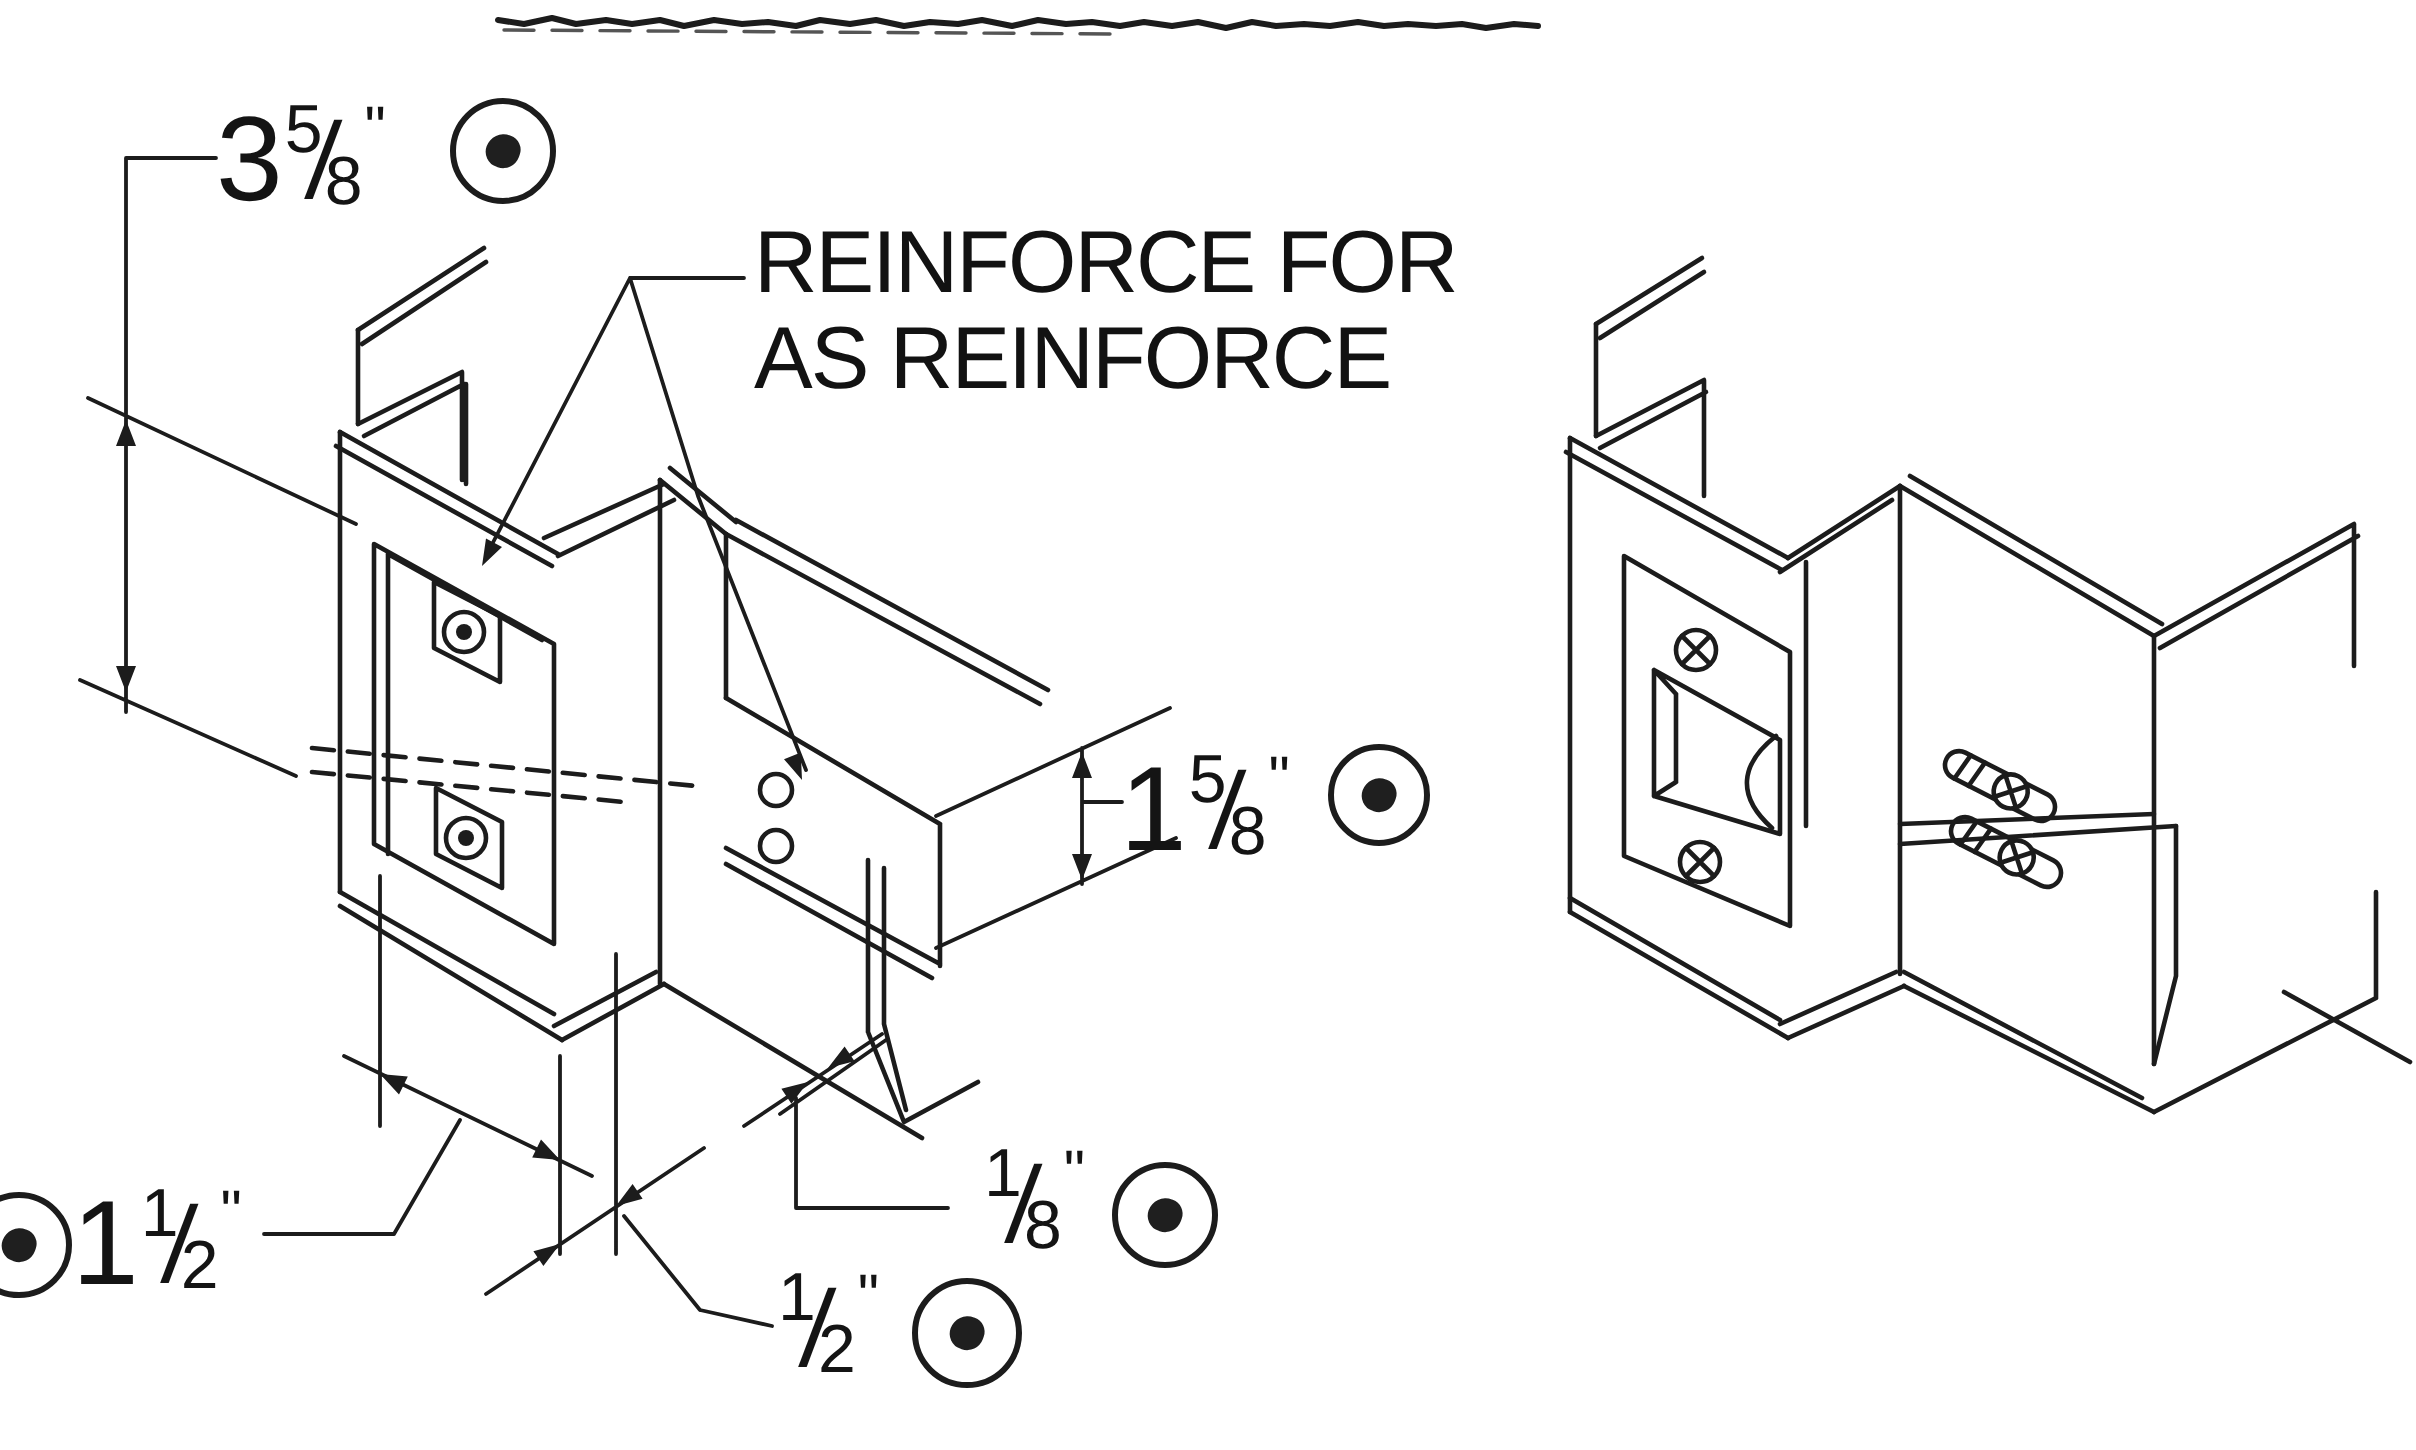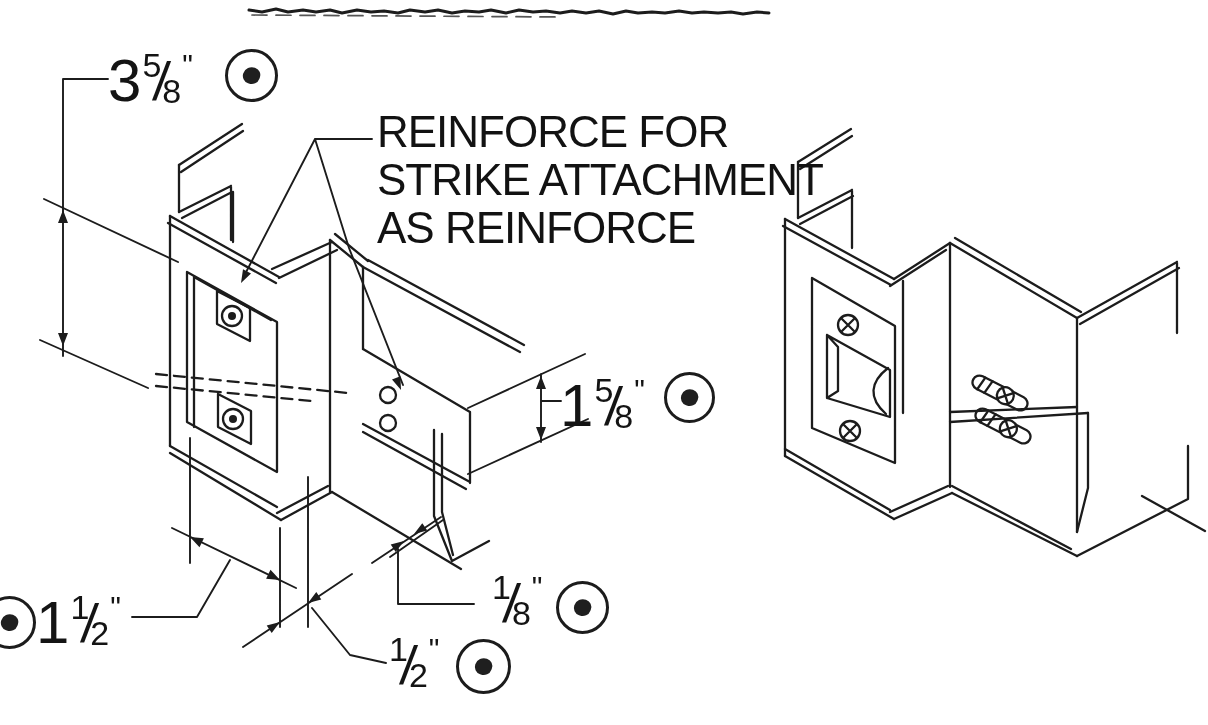--- a/index.html
+++ b/index.html
@@ -169,21 +169,20 @@
         <g>
           <path d="M315,139 L372,139 M315,139 L243,278 M315,139 L349,248 L403,385"></path>
           <path d="M241,283 L251,273.5 L243,269.3 Z M401,390 L392,379.6 L400.4,376.2 Z" fill="#1c1c1c" stroke="none"></path>
         </g>
       </g>
     </g>
   </svg>
 
   <div class="note">
     <div>REINFORCE FOR</div>
-    <div>STRIKE ATTACHMENT</div>
     <div>AS REINFORCE</div>
   </div>
 
   <div class="dim" style="left:108px; top:48px;">
     <span class="whole">3</span><span class="num">5</span><span class="slash">/</span><span class="den">8</span><span class="unit">"</span>
   </div>
 
   <div class="dim" style="left:560px; top:373px;">
     <span class="whole">1</span><span class="num">5</span><span class="slash">/</span><span class="den">8</span><span class="unit">"</span>
   </div>

